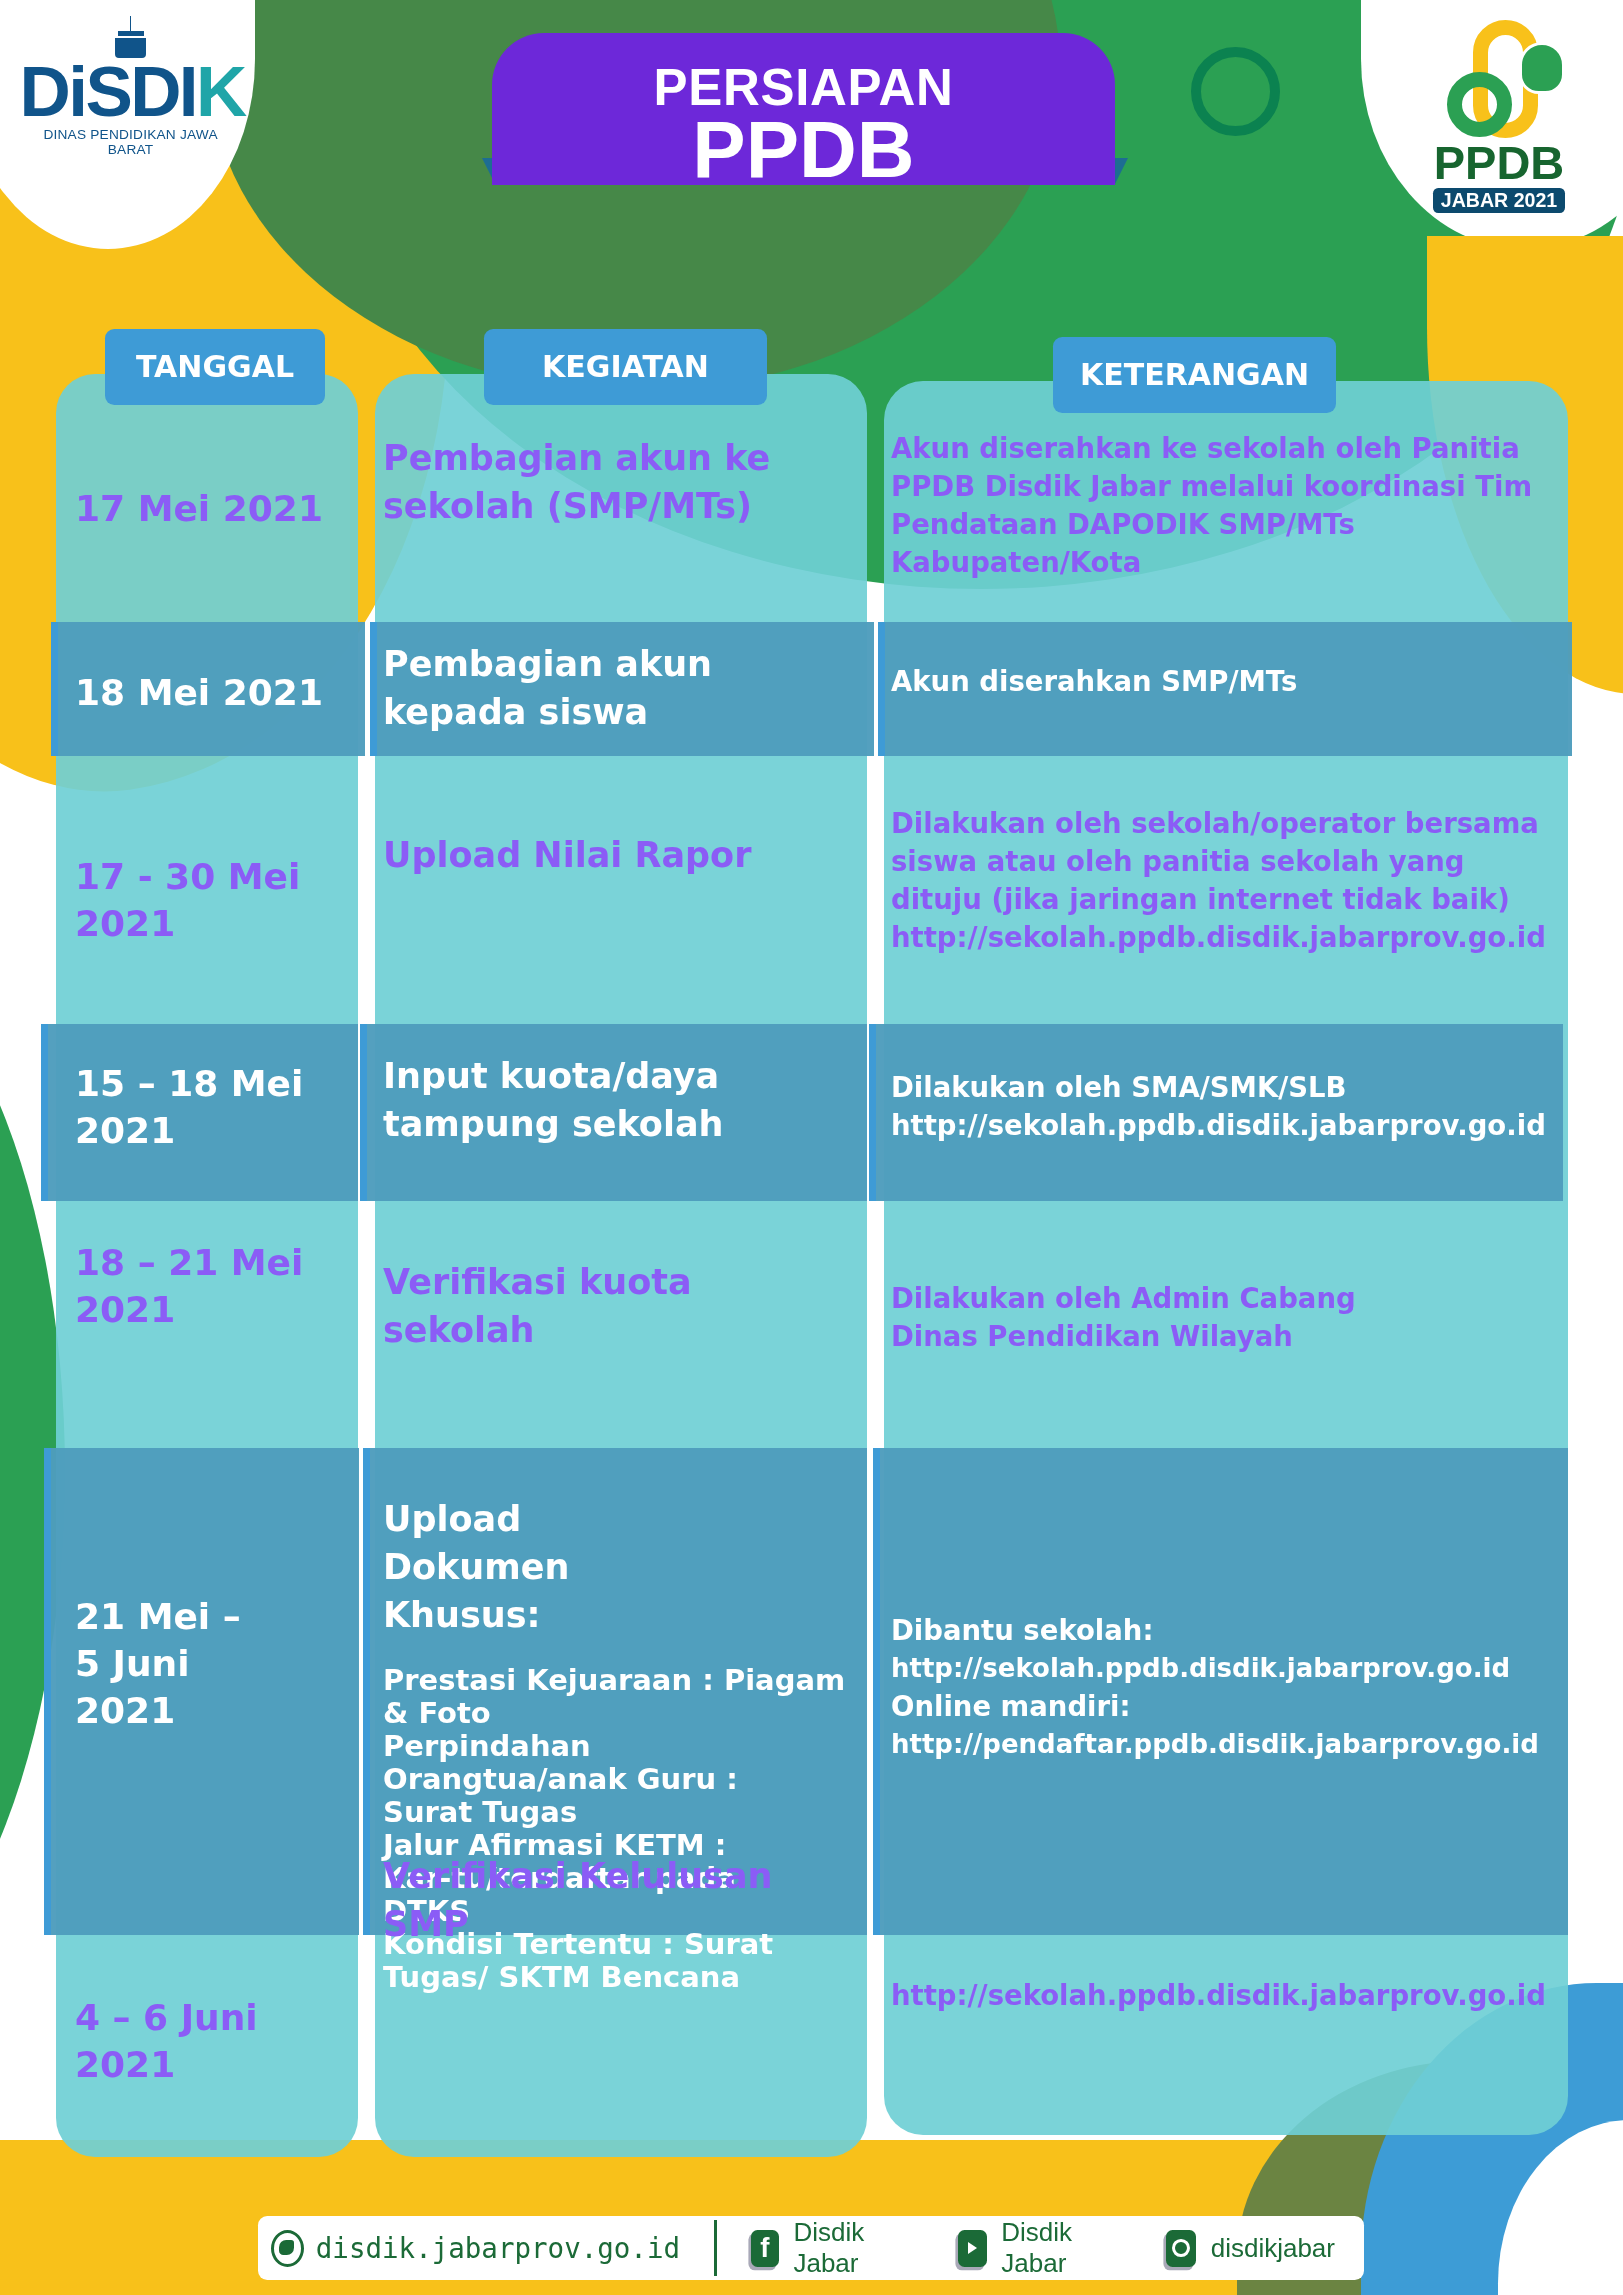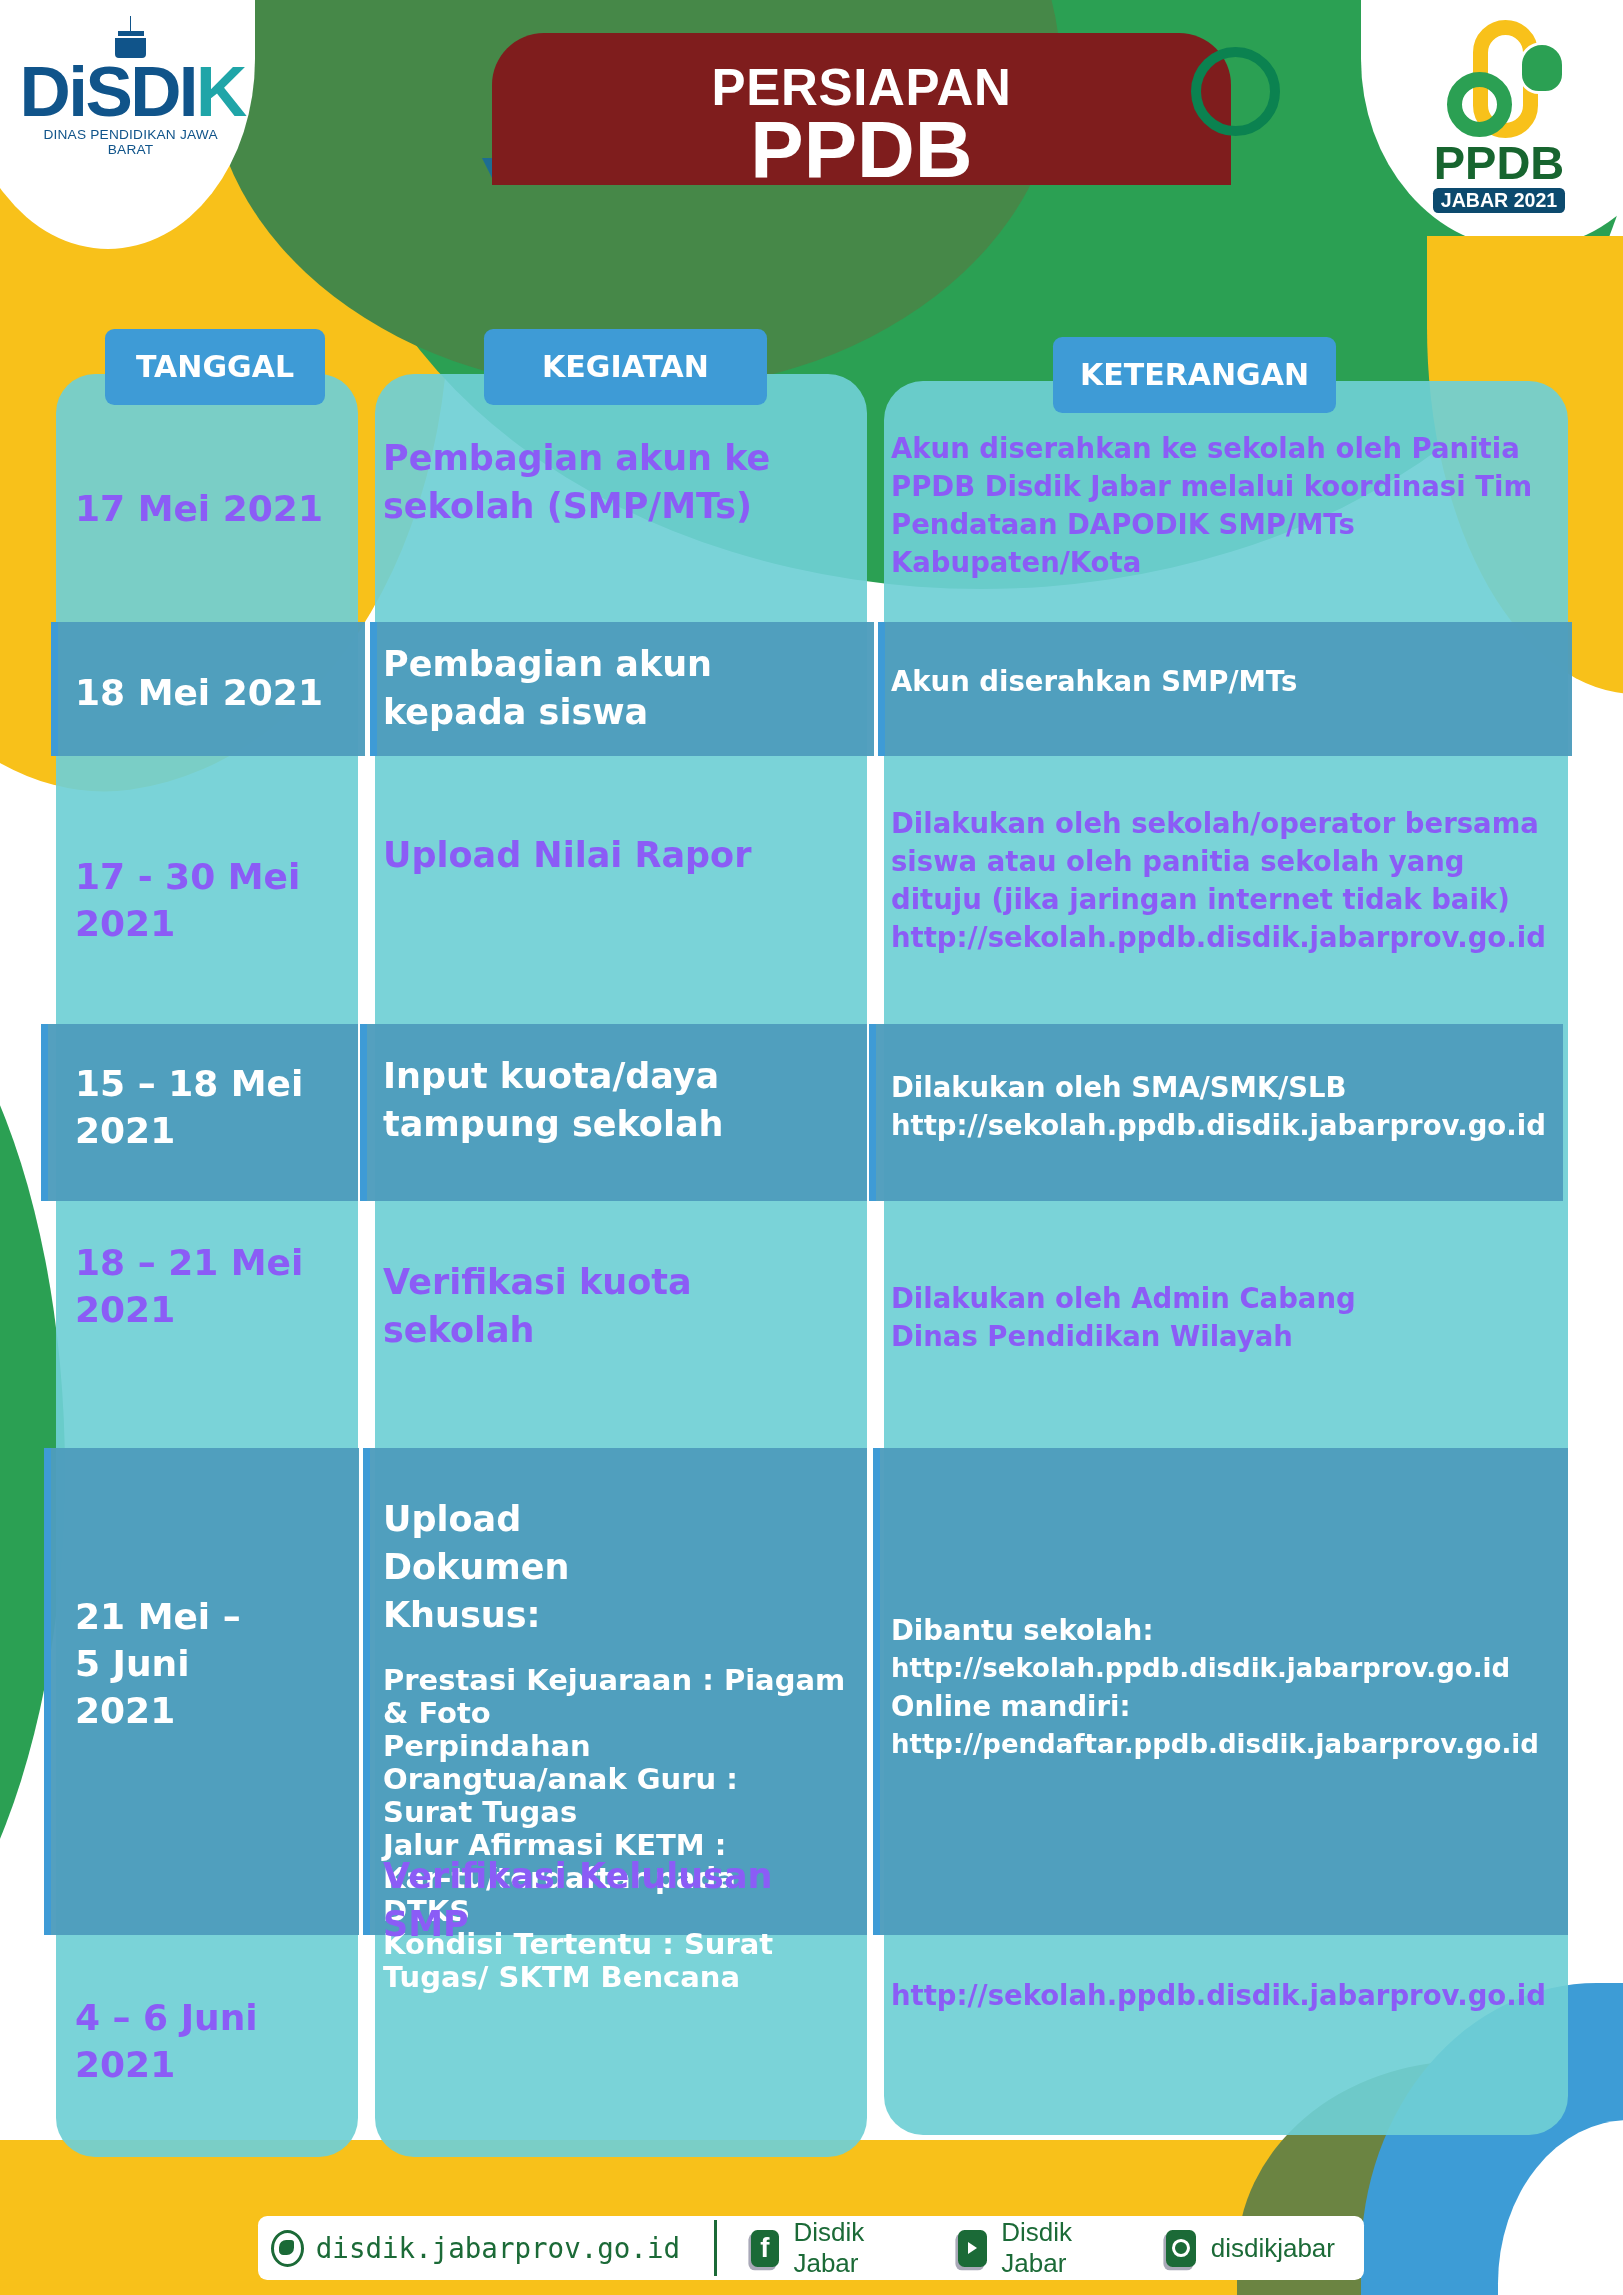--- a/index.html
+++ b/index.html
@@ -100,22 +100,22 @@
     font-size: 47px; line-height: 46px; color: #17652f;
   }
   .ppdb-year {
     display:inline-block; background:#0c4a6e; color:#fff;
     font-family: "Liberation Sans", sans-serif; font-weight: bold;
     font-size: 19.6px; padding: 1.3px 7.9px; border-radius: 5.2px; margin-top: 1.3px;
   }
 
   
   .banner {
-    left: 492px; top: 33px; width: 739px; height: 152px;
-    background: #7f1d1d; border-radius: 52px 52px 0 0;
+    left: 492px; top: 33px; width: 623px; height: 152px;
+    background: #6d28d9; border-radius: 52px 52px 0 0;
     text-align: center; color: #fff;
   }
   .banner-fold-l, .banner-fold-r {
     top: 158px; width: 13px; height: 26px; background: #1d6d92;
   }
   .banner-fold-l { left: 482px; clip-path: polygon(0 0,100% 0,100% 100%); }
   .banner-fold-r { left: 1115px; clip-path: polygon(0 0,100% 0,0 100%); }
   .banner-top {
     font-family: "Liberation Sans", sans-serif; font-weight: bold;
     font-size: 51px; line-height: 52px; margin-top: 29.4px; letter-spacing: 0.7px;

